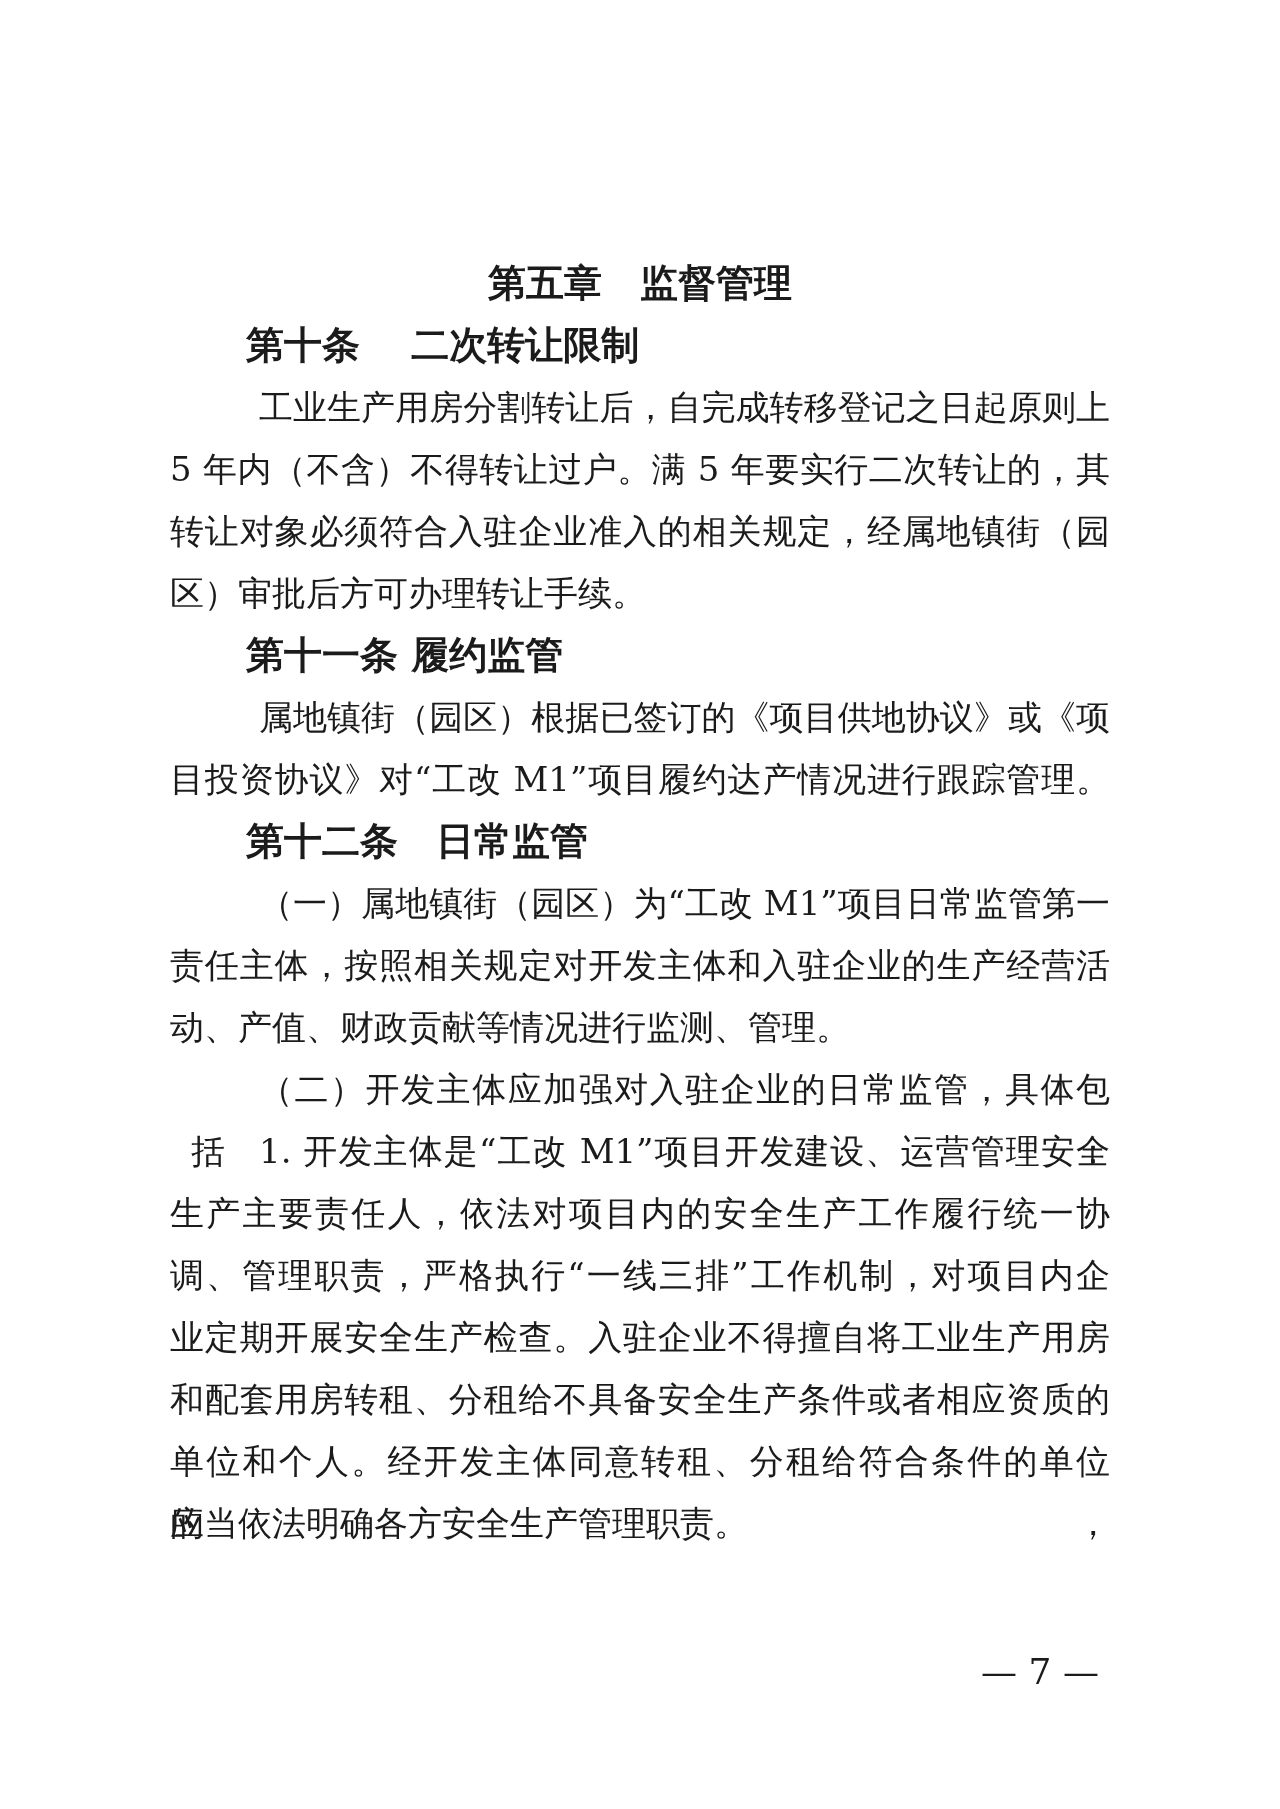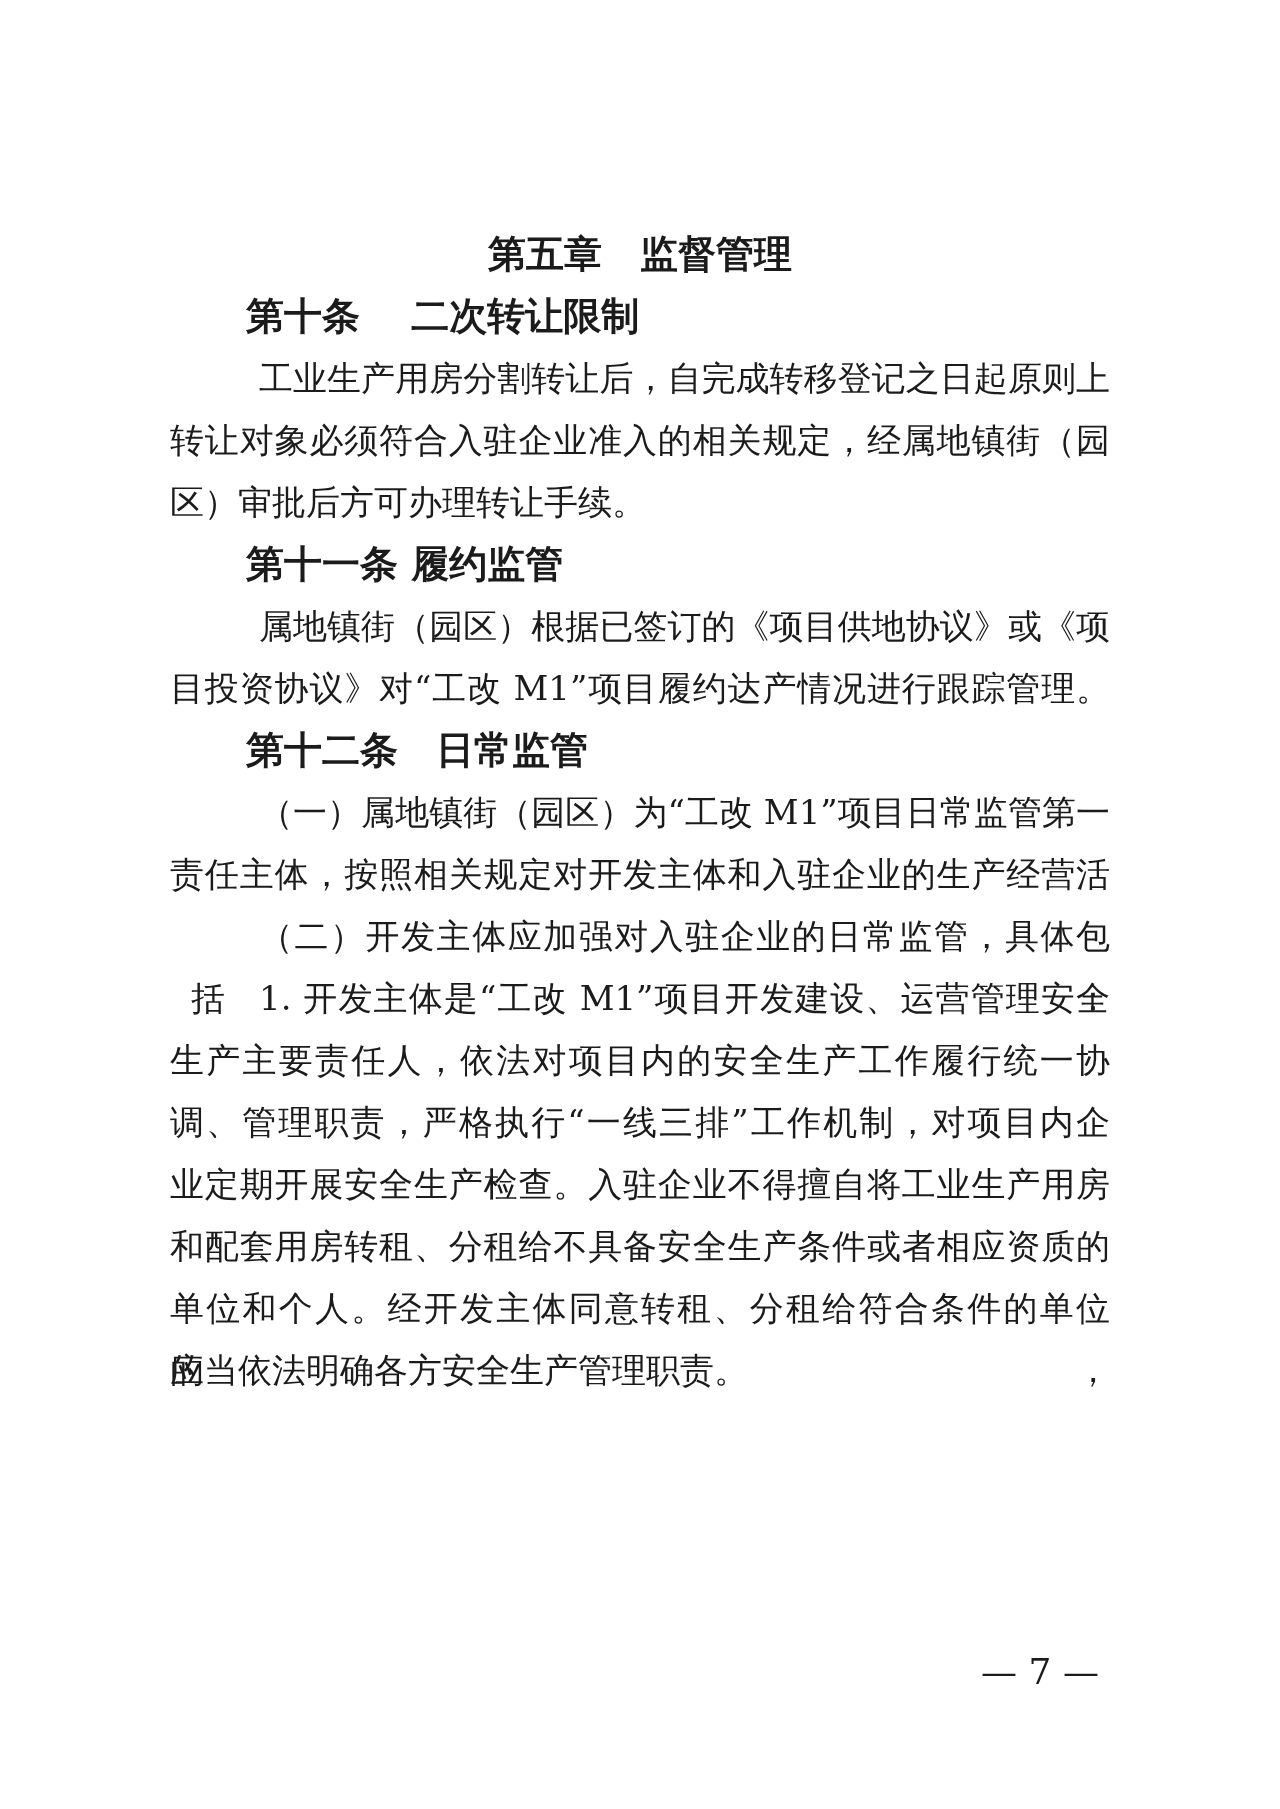--- a/index.html
+++ b/index.html
@@ -9,21 +9,21 @@
     height: 1809px;
     margin: 0 auto;
     background: #ffffff;
     color: #1b1b1b;
     overflow: hidden;
     font-family: "DejaVu Serif", "Liberation Serif", serif;
   }
   .content {
     position: absolute;
     left: 170px;
-    top: 223px;
+    top: 252px;
     width: 940px;
   }
   .doc-line {
     height: 62px;
     line-height: 62px;
     font-size: 34px;
     white-space: normal;
   }
   
   .fill {
@@ -67,30 +67,32 @@
 </head>
 <body>
 
 <div class="page">
   <div class="content">
 
     <div class="doc-line chapter-title">第五章　监督管理</div>
 
     <div class="doc-line heading-line">第十条　 二次转让限制</div>
     <div class="doc-line fill indent">工业生产用房分割转让后，自完成转移登记之日起原则上</div>
+    <div class="doc-line fill">5 年内（不含）不得转让过户。满 5 年要实行二次转让的，其</div>
     <div class="doc-line fill">转让对象必须符合入驻企业准入的相关规定，经属地镇街（园</div>
     <div class="doc-line end">区）审批后方可办理转让手续。</div>
 
     <div class="doc-line heading-line">第十一条 履约监管</div>
     <div class="doc-line fill indent">属地镇街（园区）根据已签订的《项目供地协议》或《项</div>
     <div class="doc-line fill">目投资协议》对“工改 M1”项目履约达产情况进行跟踪管理。</div>
 
     <div class="doc-line heading-line">第十二条　日常监管</div>
     <div class="doc-line fill indent">（一）属地镇街（园区）为“工改 M1”项目日常监管第一</div>
     <div class="doc-line fill">责任主体，按照相关规定对开发主体和入驻企业的生产经营活</div>
+    <div class="doc-line end">动、产值、财政贡献等情况进行监测、管理。</div>
     <div class="doc-line fill indent">（二）开发主体应加强对入驻企业的日常监管，具体包括：</div>
     <div class="doc-line fill indent">1. 开发主体是“工改 M1”项目开发建设、运营管理安全</div>
     <div class="doc-line fill">生产主要责任人，依法对项目内的安全生产工作履行统一协</div>
     <div class="doc-line fill">调、管理职责，严格执行“一线三排”工作机制，对项目内企</div>
     <div class="doc-line fill">业定期开展安全生产检查。入驻企业不得擅自将工业生产用房</div>
     <div class="doc-line fill">和配套用房转租、分租给不具备安全生产条件或者相应资质的</div>
     <div class="doc-line fill">单位和个人。经开发主体同意转租、分租给符合条件的单位的，</div>
     <div class="doc-line end">应当依法明确各方安全生产管理职责。</div>
 
   </div>

